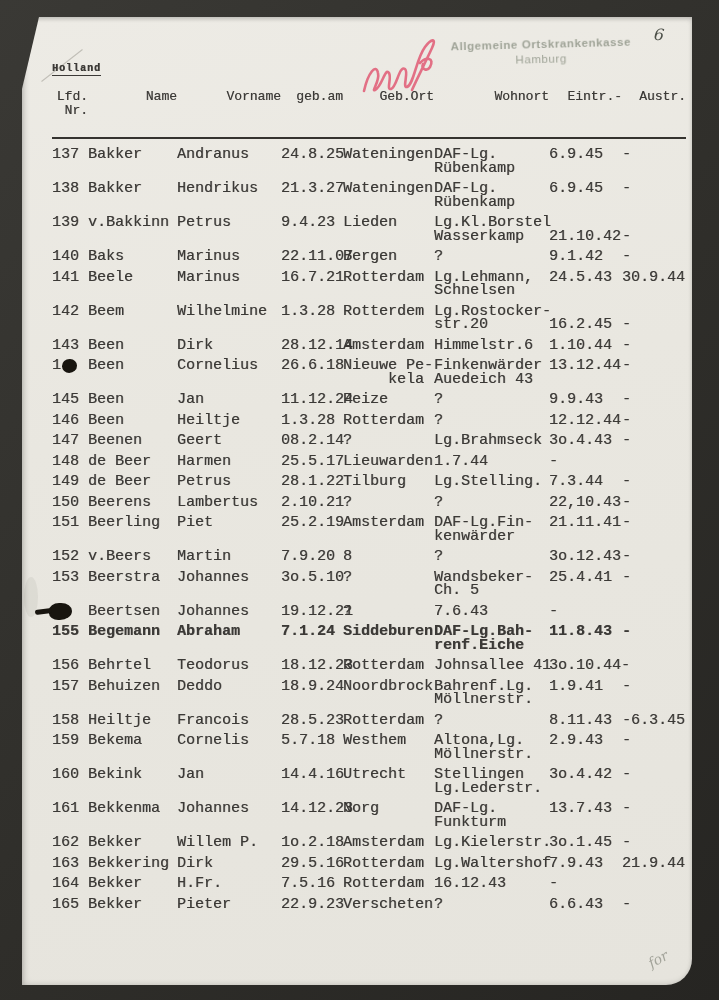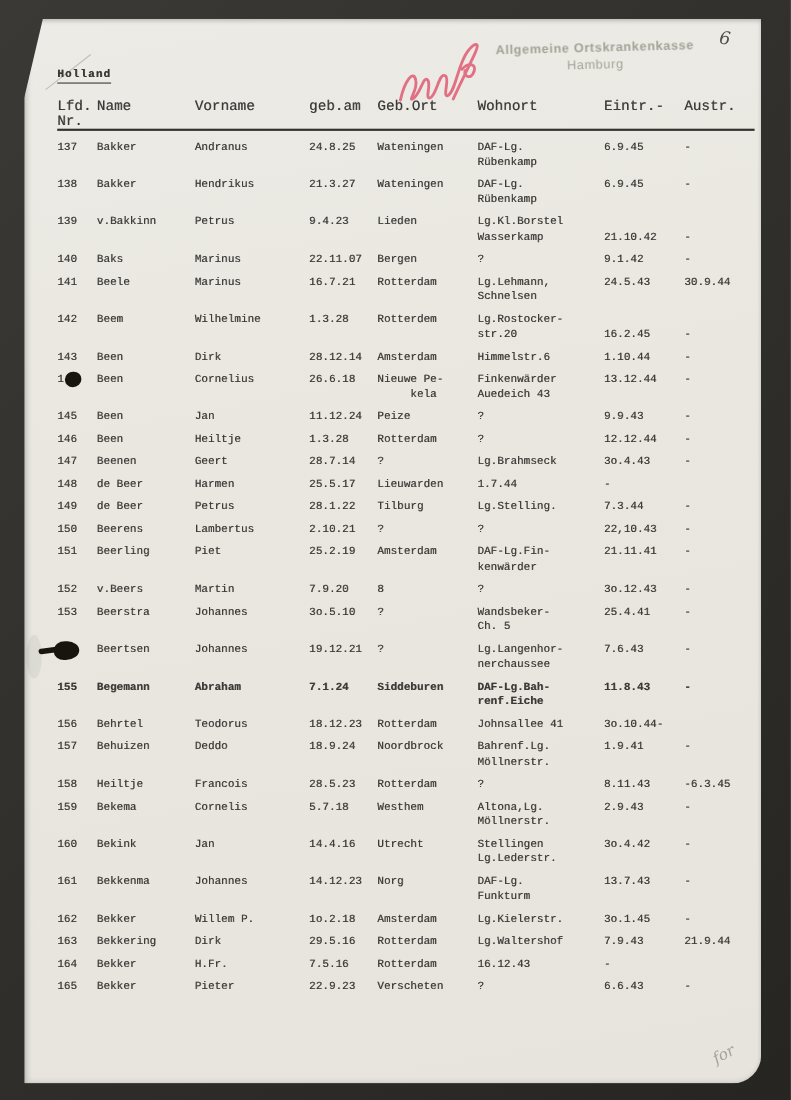--- a/index.html
+++ b/index.html
@@ -36,24 +36,25 @@
   .squiggle{position:absolute;left:336px;top:12px;}
   .title{
     margin:46px 0 0 30px;display:inline-block;
     font-size:10px;font-weight:bold;letter-spacing:1px;
     border-bottom:1.5px solid #3b3936;padding-bottom:1px;
     text-shadow:.4px 0 0 rgba(59,57,54,.8);
   }
   .thead{
     display:grid;grid-template-columns:36px 89px 104px 62px 91px 115px 73px auto;
     margin:14px 6px 0 30px;font-size:13px;line-height:14px;
-    border-bottom:2.5px solid #35332f;padding-bottom:0;
+    border-bottom:2.5px solid #35332f;padding-bottom:20px;
     text-shadow:.4px 0 0 rgba(59,57,54,.6);
+    text-align:right;
   }
-  .tbody{margin:9px 4px 0 30px;font-size:10px;}
+  .tbody{margin:9px 4px 0 30px;font-size:15px;}
   .row{
     display:grid;grid-template-columns:36px 89px 104px 62px 91px 115px 73px auto;
     margin-bottom:7px;
   }
   .cell{overflow:visible;}
   .ln{white-space:pre;line-height:13.5px;min-height:13.5px;
       text-shadow:.4px 0 0 rgba(59,57,54,.55);}
   .blot{display:inline-block;background:#18150f;}
   .blot.small{width:15px;height:14px;border-radius:50% 46% 52% 48%;
       margin:-2px 0 -3px 1px;vertical-align:middle;}
@@ -379,21 +380,21 @@
         <div class="cell col-nr">
           <div class="ln">147</div>
         </div>
         <div class="cell col-name">
           <div class="ln">Beenen</div>
         </div>
         <div class="cell col-vorname">
           <div class="ln">Geert</div>
         </div>
         <div class="cell col-geb_am">
-          <div class="ln">28.7.14</div>
+          <div class="ln">08.2.14</div>
         </div>
         <div class="cell col-geb_ort">
           <div class="ln">?</div>
         </div>
         <div class="cell col-wohnort">
           <div class="ln">Lg.Brahmseck</div>
         </div>
         <div class="cell col-eintr">
           <div class="ln">3o.4.43</div>
         </div>
@@ -565,24 +566,20 @@
         </div>
         <div class="cell col-vorname">
           <div class="ln">Johannes</div>
         </div>
         <div class="cell col-geb_am">
           <div class="ln">19.12.21</div>
         </div>
         <div class="cell col-geb_ort">
           <div class="ln">?</div>
         </div>
-        <div class="cell col-wohnort">
-          <div class="ln">Lg.Langenhor-</div>
-          <div class="ln">nerchaussee</div>
-        </div>
         <div class="cell col-eintr">
           <div class="ln">7.6.43</div>
         </div>
         <div class="cell col-austr">
           <div class="ln">-</div>
         </div>
       </div>
       <div class="row" style="margin-top: 6px; font-weight: bold;">
         <div class="cell col-nr">
           <div class="ln">155</div>

